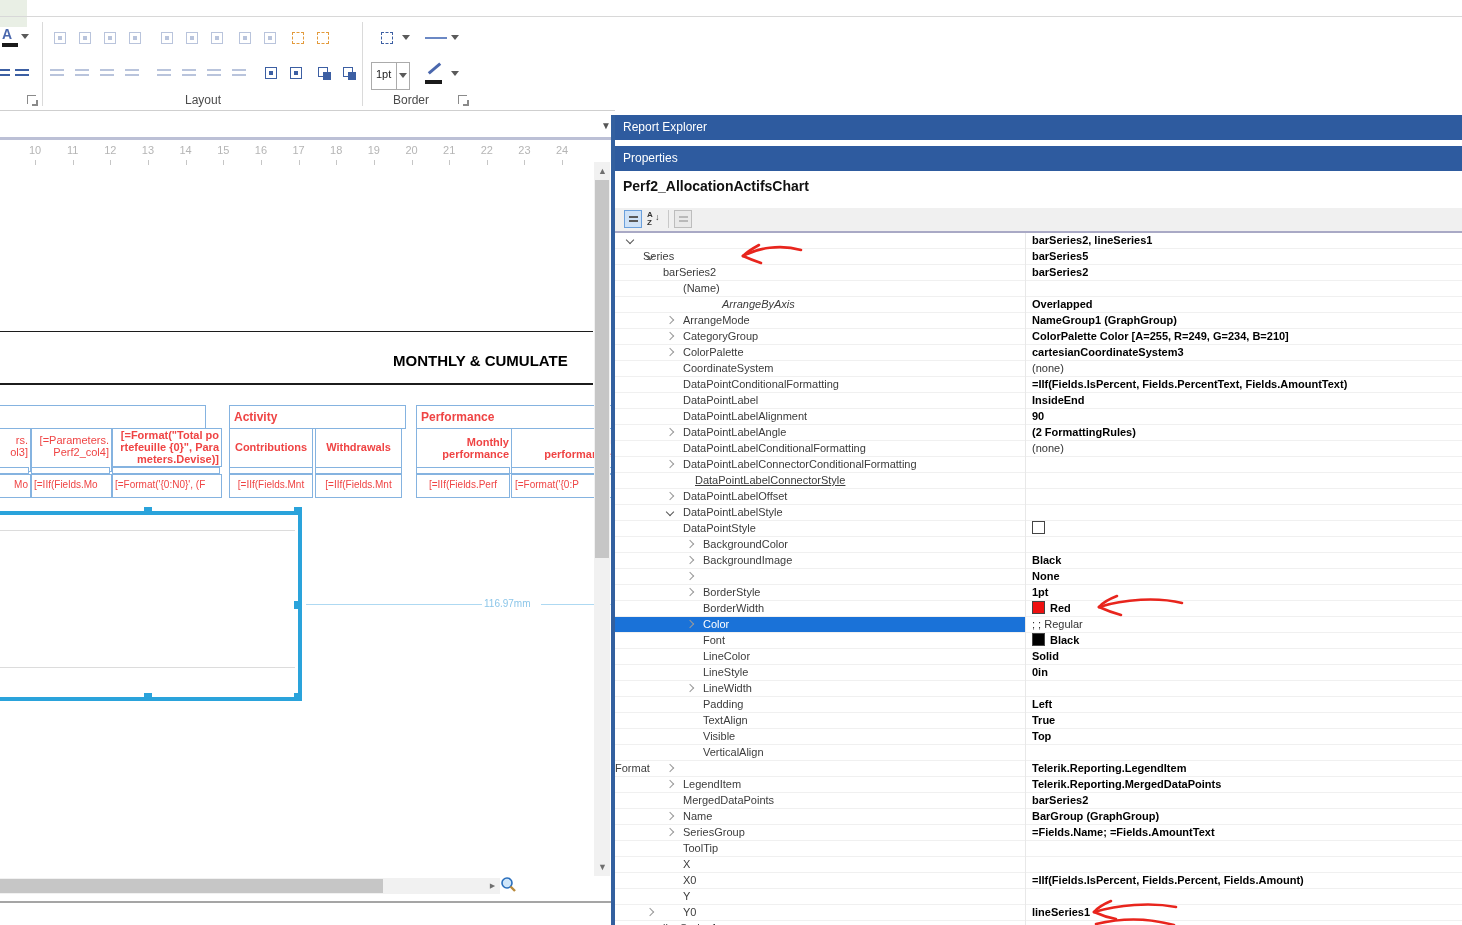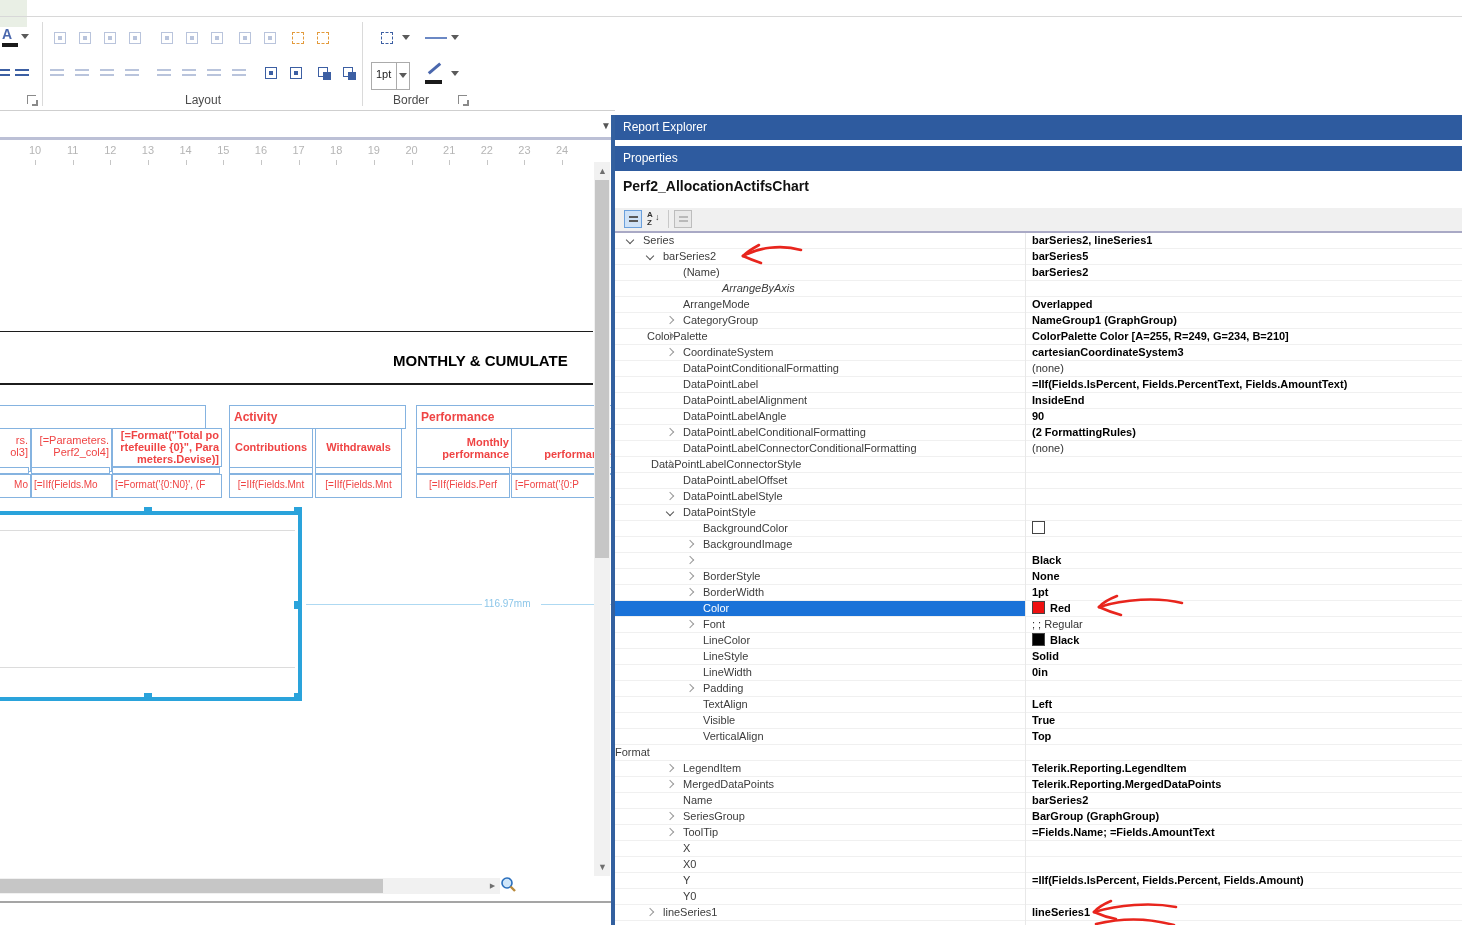--- a/index.html
+++ b/index.html
@@ -63,21 +63,21 @@
   .ptoolbar-border{left:615px;top:231px;width:847px;height:2px;background:#a9a9c5;}
   .pt-btn{position:absolute;top:2px;width:18px;height:18px;box-sizing:border-box;}
   .pt-sel{border:1px solid #6ba0dc;background:#cfe2f7;}
   .pt-dis{border:1px solid #bdbdbd;background:#e9e9e9;}
   .pt-bars{position:absolute;left:4px;top:5px;width:9px;height:2px;background:#5a5a5a;box-shadow:0 4px 0 #5a5a5a;}
   .pt-bars.gray{background:#b9b9b9;box-shadow:0 4px 0 #b9b9b9;}
   .pt-az{font-size:8px;font-weight:bold;color:#333;line-height:8px;}
 
   #propgrid{left:615px;top:233px;width:847px;height:692px;overflow:hidden;background:#fff;}
   .prow{position:relative;height:15px;border-bottom:1px solid #f0f0f0;font-size:11px;}
-  .pname{position:absolute;left:0;top:0;width:410px;height:15px;line-height:15px;
+  .pname{position:absolute;left:0;top:16px;width:410px;height:15px;line-height:15px;
          white-space:nowrap;overflow:hidden;color:#3c3c3c;box-sizing:border-box;}
   .pval{position:absolute;left:411px;top:0;right:0;height:15px;line-height:15px;
         white-space:nowrap;overflow:hidden;padding-left:6px;color:#000;font-weight:bold;}
   .pval.plain{font-weight:normal;color:#333;}
   .chev{position:absolute;top:4px;width:5px;height:5px;border-right:1.6px solid #9a9a9a;border-bottom:1.6px solid #9a9a9a;}
   .chev.closed{transform:rotate(-45deg);}
   .chev.open{transform:rotate(45deg);border-color:#555;}
   .prow.sel .pname{background:#1a72d8;color:#fff;}
   .swatch{display:inline-block;width:11px;height:11px;border:1px solid #444;
           vertical-align:-2px;margin-right:5px;}
@@ -292,21 +292,21 @@
       <div class="prow">
         <div class="pname" style="padding-left: 68px;">ArrangeMode</div>
         <div class="pval">Overlapped</div>
       </div>
       <div class="prow">
         <div class="pname" style="padding-left: 68px;">CategoryGroup</div>
         <span class="chev closed" style="left: 52px;"></span>
         <div class="pval">NameGroup1 (GraphGroup)</div>
       </div>
       <div class="prow">
-        <div class="pname" style="padding-left: 32px;">ColorPalette</div>
+        <div class="pname" style="padding-left: 68px;">ColorPalette</div>
         <span class="chev closed" style="left: 52px;"></span>
         <div class="pval">ColorPalette Color [A=255, R=249, G=234, B=210]</div>
       </div>
       <div class="prow">
         <div class="pname" style="padding-left: 68px;">CoordinateSystem</div>
         <span class="chev closed" style="left: 52px;"></span>
         <div class="pval">cartesianCoordinateSystem3</div>
       </div>
       <div class="prow">
         <div class="pname" style="padding-left: 68px;">DataPointConditionalFormatting</div>
@@ -327,21 +327,21 @@
       <div class="prow">
         <div class="pname" style="padding-left: 68px;">DataPointLabelConditionalFormatting</div>
         <span class="chev closed" style="left: 52px;"></span>
         <div class="pval">(2 FormattingRules)</div>
       </div>
       <div class="prow">
         <div class="pname" style="padding-left: 68px;">DataPointLabelConnectorConditionalFormatting</div>
         <div class="pval plain">(none)</div>
       </div>
       <div class="prow">
-        <div class="pname" style="padding-left: 36px;">DataPointLabelConnectorStyle</div>
+        <div class="pname" style="padding-left: 80px; text-decoration: underline;">DataPointLabelConnectorStyle</div>
         <span class="chev closed" style="left: 52px;"></span>
         <div class="pval"></div>
       </div>
       <div class="prow">
         <div class="pname" style="padding-left: 68px;">DataPointLabelOffset</div>
         <div class="pval"></div>
       </div>
       <div class="prow">
         <div class="pname" style="padding-left: 68px;">DataPointLabelStyle</div>
         <span class="chev closed" style="left: 52px;"></span>

